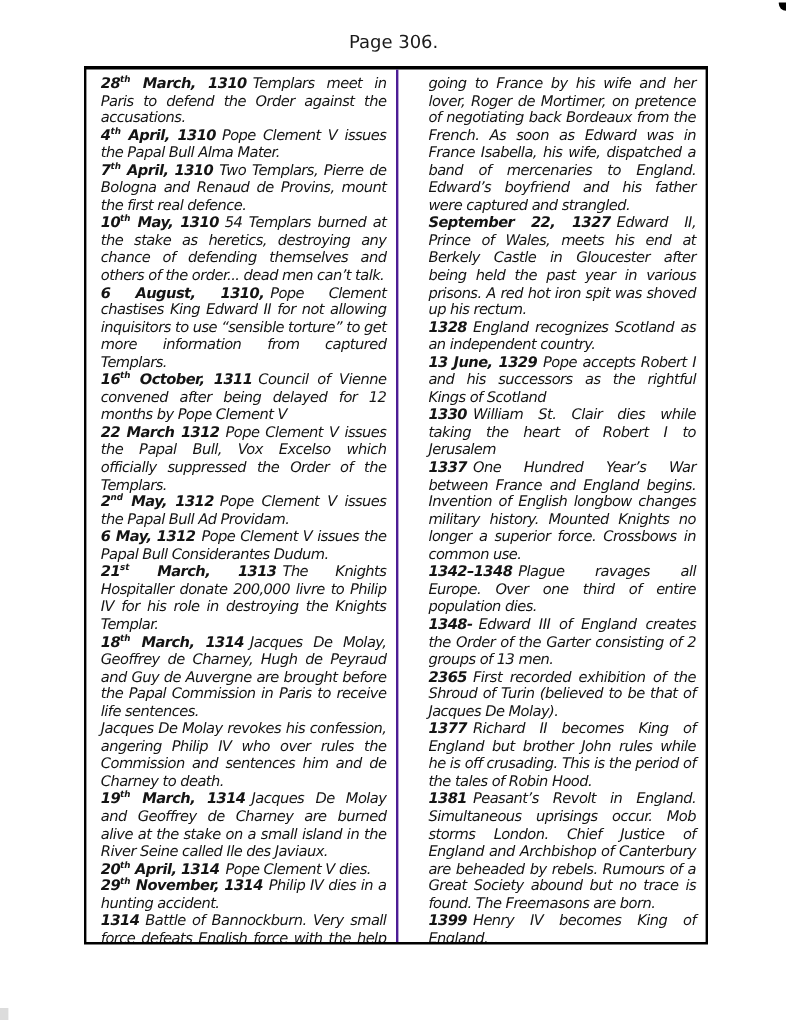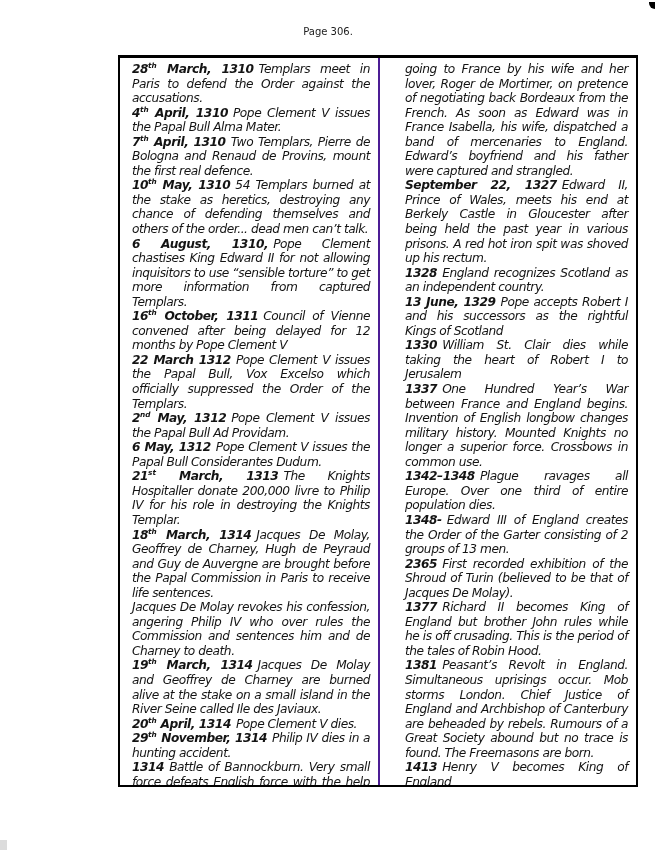--- a/index.html
+++ b/index.html
@@ -9,34 +9,33 @@
     position: relative;
     overflow: hidden;
     font-family: "DejaVu Sans", sans-serif;
     color: #141414;
   }
   .page-header {
     position: absolute;
     top: 26px; left: 0;
     width: 656px;
     text-align: center;
-    font-size: 10px;
+    font-size: 15px;
     font-style: normal;
     color: #1b1b1b;
   }
   .timeline-box {
     position: absolute;
     left: 70px; top: 55px;
     width: 520px; height: 732px;
     box-sizing: border-box;
     border: 2px solid #000;
     border-top-width: 3px;
     background: #fff;
     display: flex;
-    margin-left: 48px;
   }
   .col {
     width: 50%;
     box-sizing: border-box;
     padding: 4px 8px 4px 12px;
     overflow: hidden;
     font-style: italic;
     font-size: 12.2px;
     line-height: 14.55px;
     letter-spacing: -0.45px;
@@ -92,19 +91,20 @@
       <p class="entry"><b class="date">September 22, 1327</b><span>Edward II, Prince of Wales, meets his end at Berkely Castle in Gloucester after being held the past year in various prisons.  A red hot iron spit was shoved up his rectum.</span></p>
       <p class="entry"><b class="date">1328</b><span>England recognizes Scotland as an independent country.</span></p>
       <p class="entry"><b class="date">13 June, 1329</b><span>Pope accepts Robert I and his successors as the rightful Kings of Scotland</span></p>
       <p class="entry"><b class="date">1330</b><span>William St. Clair  dies while taking the heart of Robert I to Jerusalem</span></p>
       <p class="entry"><b class="date">1337</b><span>One Hundred Year’s War between France and England begins.  Invention of English longbow changes military history.  Mounted Knights no longer a superior force.  Crossbows in common use.</span></p>
       <p class="entry"><b class="date">1342–1348</b><span>Plague ravages all Europe. Over one third of entire population dies.</span></p>
       <p class="entry"><b class="date">1348-</b><span>Edward III of England creates the Order of the Garter consisting of 2 groups of 13 men.</span></p>
       <p class="entry"><b class="date">2365</b><span>First recorded exhibition of the Shroud of Turin (believed to be that of Jacques De Molay).</span></p>
       <p class="entry"><b class="date">1377</b><span>Richard II becomes King of England but brother John rules while he is off crusading.  This is the period of the tales of Robin Hood.</span></p>
       <p class="entry"><b class="date">1381</b><span>Peasant’s Revolt in England.  Simultaneous uprisings occur.  Mob storms London.  Chief Justice of England and Archbishop of Canterbury are beheaded by rebels.  Rumours of a Great Society abound but no trace is found.  The Freemasons are born.</span></p>
+      <p class="entry"><b class="date">1399</b><span>Henry IV becomes King of England.</span></p>
       <p class="entry"><b class="date">1413</b><span>Henry V becomes King of England</span></p>
       <p class="entry"><b class="date">1732</b><span>Henry VI becomes King of England... War of the Roses.</span></p>
     </div>
 </div>
 
 <div class="artifact-tr"></div>
 <div class="artifact-bl"></div>
 
 </body></html>

